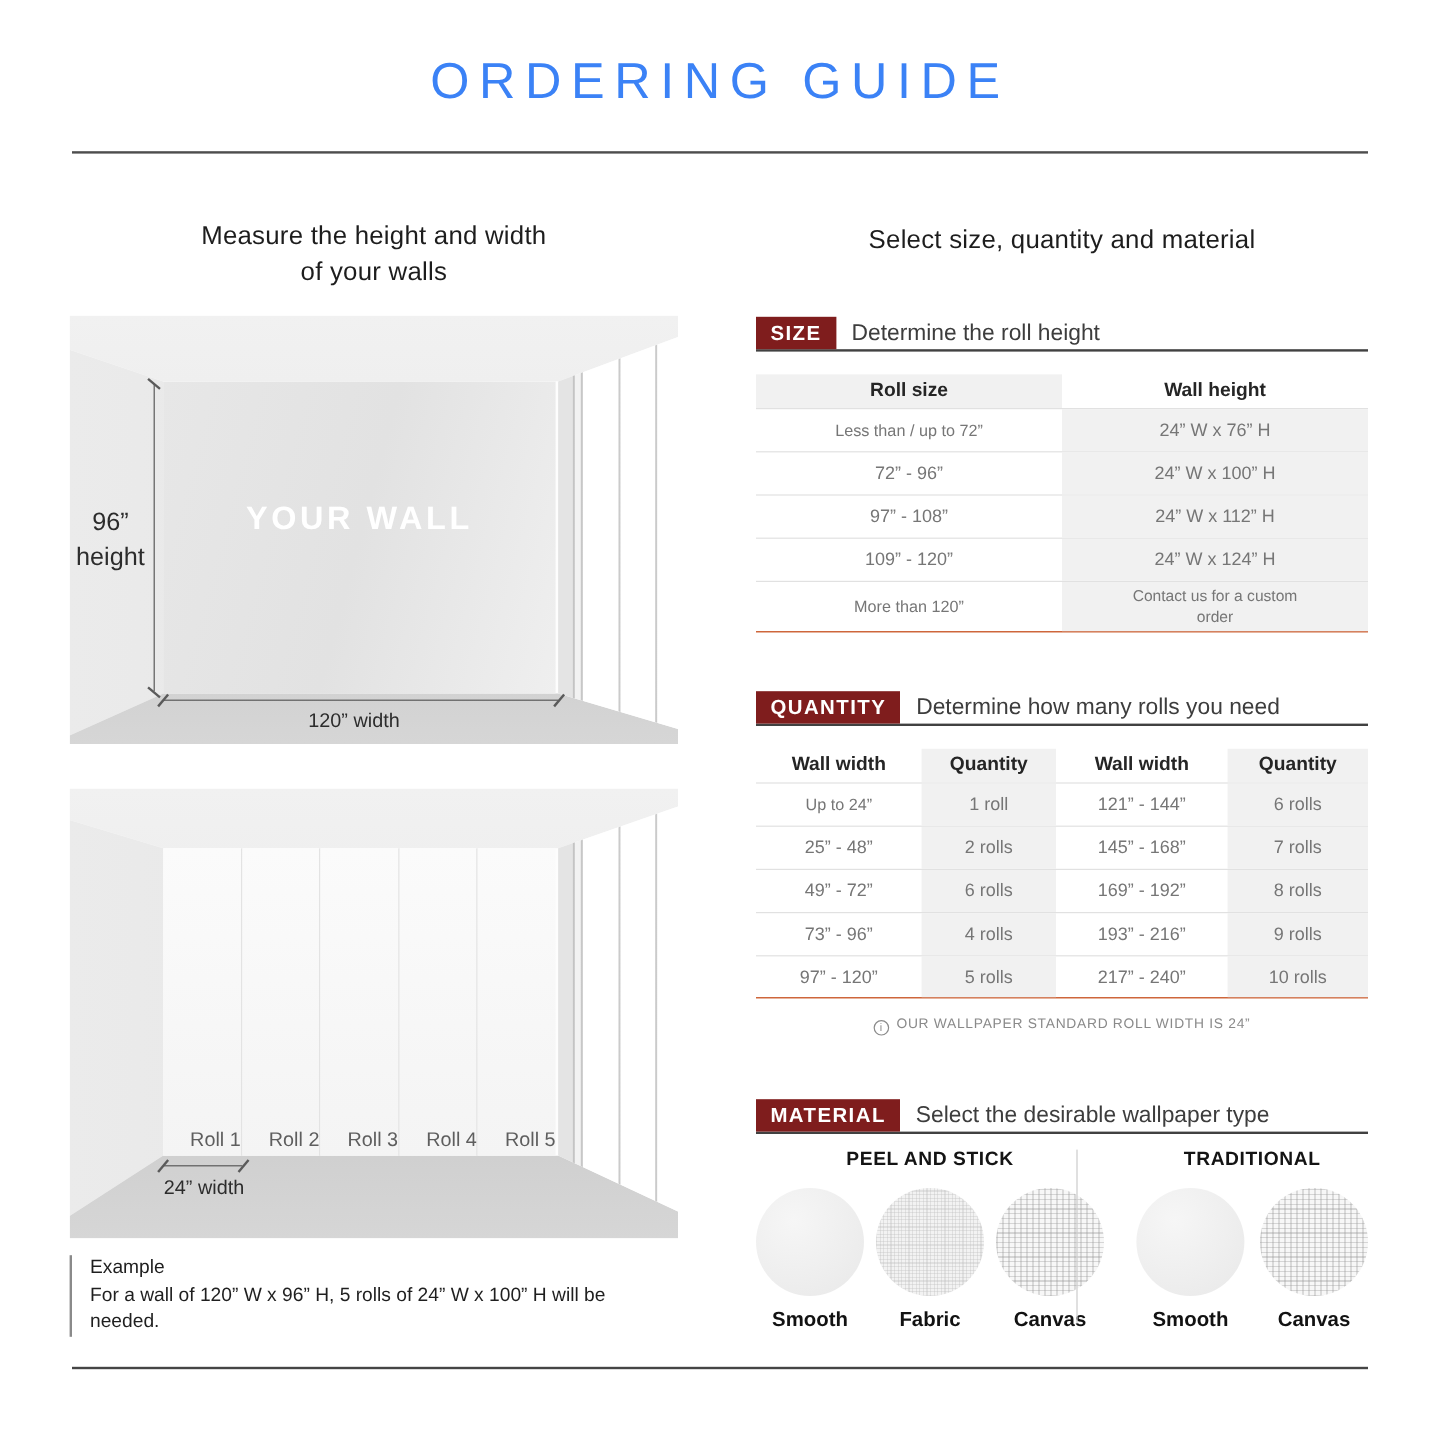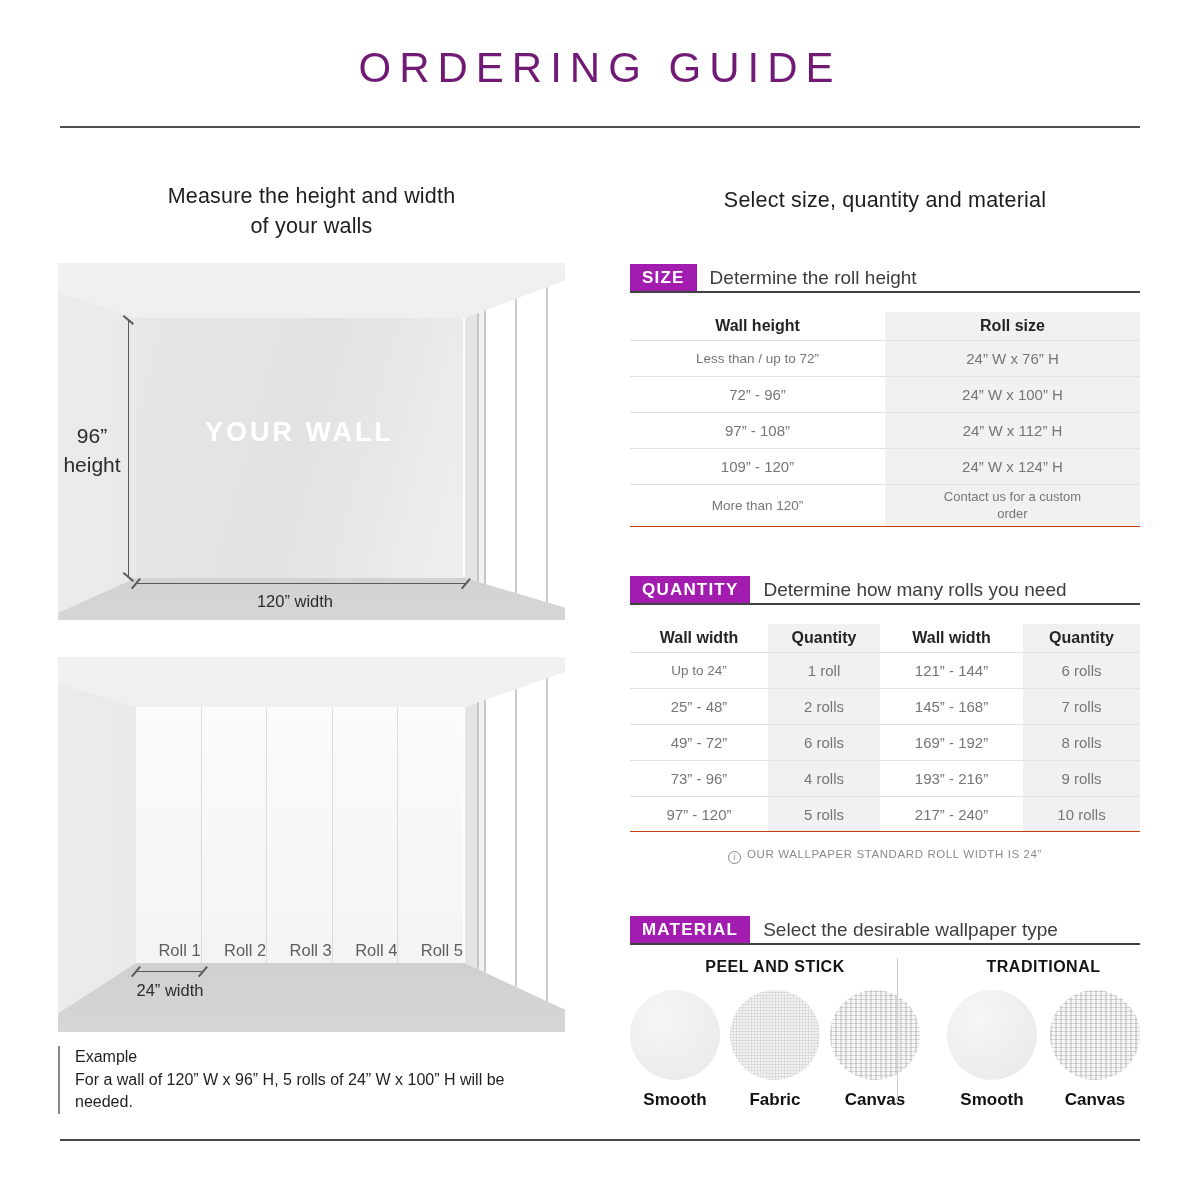--- a/index.html
+++ b/index.html
@@ -2,21 +2,21 @@
 <html><head>
 <meta charset="utf-8">
 <style>
   * { margin:0; padding:0; box-sizing:border-box; }
   html,body { background:#ffffff; }
   body { font-family:"Liberation Sans", sans-serif; color:#222; }
   #page { position:relative; width:1200px; height:1200px; background:#fff; overflow:hidden; }
 
   
   .page-title { position:absolute; top:44px; left:0; width:100%; text-align:center;
-    font-size:42px; font-weight:500; letter-spacing:8px; color:#701a75; }
+    font-size:42px; font-weight:500; letter-spacing:8px; color:#3b82f6; }
   .rule-top { position:absolute; top:126px; left:60px; width:1080px; height:2px; background:#4d4d4d; }
   .rule-bottom { position:absolute; top:1139px; left:60px; width:1080px; height:2px; background:#454545; }
 
   
   #left-col  { position:absolute; left:58px;  top:0; width:507px;  height:1016px; }
   #right-col { position:absolute; left:630px; top:0; width:510px; height:1200px; }
 
   .big-heading { font-size:21.5px; font-weight:500; color:#1d1d1d; text-align:center;
     line-height:1.38; white-space:pre-line; letter-spacing:.2px; }
   .left-heading { position:absolute; top:182px; width:100%; }
@@ -75,21 +75,21 @@
   .panel-label { position:absolute; bottom:3px; left:0; width:100%; text-align:right;
     color:#5e5e5e; font-size:16.5px; }
 
   
   .example { position:absolute; left:0; top:1046px; width:486px; border-left:2px solid #8a8a8a;
     padding-left:15px; font-size:16px; color:#1f1f1f; line-height:1.42; }
 
   
   .section-head { position:absolute; left:0; width:100%; height:29px; display:flex;
     border-bottom:2px solid #414141; }
-  .badge { background:#a21caf; color:#ffffff; display:flex; align-items:center;
+  .badge { background:#7f1d1d; color:#ffffff; display:flex; align-items:center;
     padding:12px 12px; font-size:17px; font-weight:600; letter-spacing:1.2px; }
   .subtitle { margin-left:13px; align-self:center; font-size:19px; color:#3d3d3d; }
   .size-head { top:264px; } .qty-head { top:576px; } .mat-head { top:916px; }
 
   
   .tbl { position:absolute; left:0; width:100%; }
   .size-tbl { top:312px; } .qty-tbl { top:624px; }
   .t-row { display:grid; align-items:center; border-top:1px solid #e1e1e1; min-height:36px; }
   .t-row.hdr { border-top:none; min-height:28px; }
   .t-row.last { border-bottom:1px solid #c2410c; }
@@ -194,22 +194,22 @@
 
   <div id="right-col">
     <div class="big-heading right-heading">Select size, quantity and material</div>
 
     <div class="section-head size-head">
       <div class="badge">SIZE</div>
       <div class="subtitle">Determine the roll height</div>
     </div>
     <div class="tbl size-tbl">
       <div class="t-row hdr">
+        <div class="t-cell hdr shade">Roll size</div>
         <div class="t-cell hdr">Wall height</div>
-        <div class="t-cell hdr shade">Roll size</div>
       </div>
       <div class="t-row">
         <div class="t-cell sm">Less than / up to 72”</div>
         <div class="t-cell shade">24” W x 76” H</div>
       </div>
       <div class="t-row">
         <div class="t-cell">72” - 96”</div>
         <div class="t-cell shade">24” W x 100” H</div>
       </div>
       <div class="t-row">

